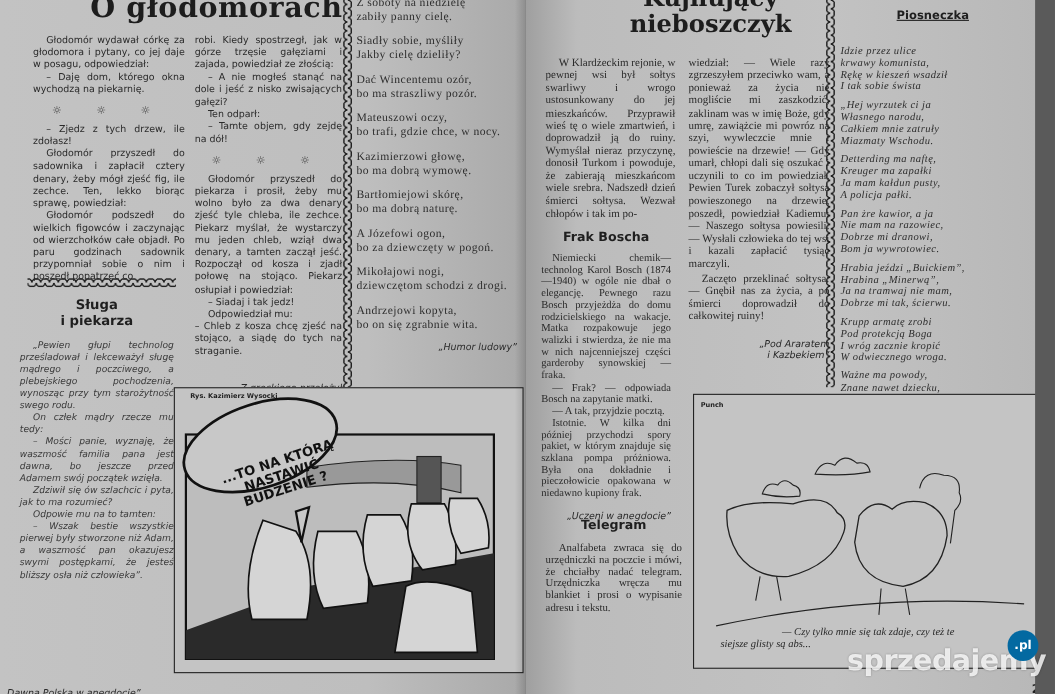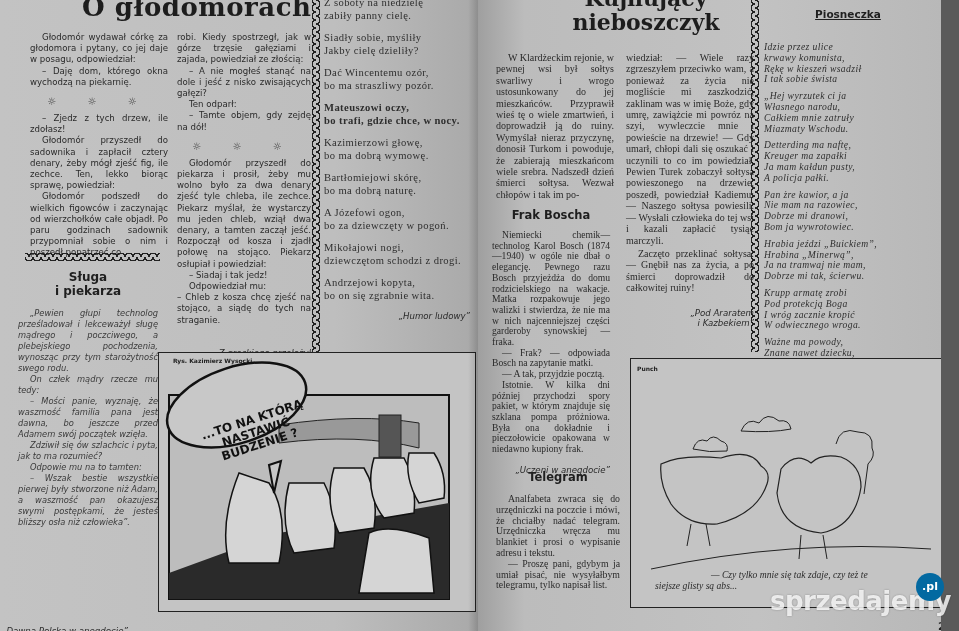--- a/index.html
+++ b/index.html
@@ -79,21 +79,21 @@
   </div>
   <div class="abs source" style="left:2px;top:626px;width:140px;text-align:left;">„Dawna Polska w anegdocie”</div>
 
   <div class="abs" style="left:324px;top:-4px;width:150px;">
     <div class="poem" style="margin-bottom:9px;">Z soboty na niedzielę
 zabiły panny cielę.</div>
     <div class="poem" style="margin-bottom:9px;">Siadły sobie, myśliły
 Jakby cielę dzieliły?</div>
     <div class="poem" style="margin-bottom:9px;">Dać Wincentemu ozór,
 bo ma straszliwy pozór.</div>
-    <div class="poem" style="margin-bottom:9px;font-weight:bold;">Mateuszowi oczy,
+    <div class="poem" style="margin-bottom:9px;">Mateuszowi oczy,
 bo trafi, gdzie chce, w nocy.</div>
     <div class="poem" style="margin-bottom:9px;">Kazimierzowi głowę,
 bo ma dobrą wymowę.</div>
     <div class="poem" style="margin-bottom:9px;">Bartłomiejowi skórę,
 bo ma dobrą naturę.</div>
     <div class="poem" style="margin-bottom:9px;">A Józefowi ogon,
 bo za dziewczęty w pogoń.</div>
     <div class="poem" style="margin-bottom:9px;">Mikołajowi nogi,
 dziewczętom schodzi z drogi.</div>
     <div class="poem" style="margin-bottom:9px;">Andrzejowi kopyta,
@@ -148,21 +148,20 @@
     <div class="serif-text" style="font-size:9.6px;line-height:10.7px;text-indent:10px;">Niemiecki chemik—technolog Karol Bosch (1874—1940) w ogóle nie dbał o elegancję. Pewnego razu Bosch przyjeżdża do domu rodzicielskiego na wakacje. Matka rozpakowuje jego walizki i stwierdza, że nie ma w nich najcenniejszej części garderoby synowskiej — fraka.</div>
     <div class="serif-text" style="font-size:9.6px;line-height:10.7px;text-indent:10px;">— Frak? — odpowiada Bosch na zapytanie matki.</div>
     <div class="serif-text" style="font-size:9.6px;line-height:10.7px;text-indent:10px;">— A tak, przyjdzie pocztą.</div>
     <div class="serif-text" style="font-size:9.6px;line-height:10.7px;text-indent:10px;">Istotnie. W kilka dni później przychodzi spory pakiet, w którym znajduje się szklana pompa próżniowa. Była ona dokładnie i pieczołowicie opakowana w niedawno kupiony frak.</div>
     <div class="source" style="margin-top:10px;">„Uczeni w anegdocie”</div>
   </div>
 
   <div class="abs" style="left:18px;top:470px;width:124px;">
     <div class="h-sans" style="font-size:11.5px;margin-bottom:10px;">Telegram</div>
     <div class="serif-text" style="font-size:9.8px;line-height:10.8px;text-indent:12px;">Analfabeta zwraca się do urzędniczki na poczcie i mówi, że chciałby nadać telegram. Urzędniczka wręcza mu blankiet i prosi o wypisanie adresu i tekstu.</div>
-    <div class="serif-text" style="font-size:9.8px;line-height:10.8px;text-indent:12px;">— Proszę pani, gdybym ja umiał pisać, nie wysyłałbym telegramu, tylko napisał list.</div>
   </div>
 
   <div class="abs vwavy" style="left:273px;top:0;height:352px;"></div>
 
   <div class="abs" style="left:286px;top:8px;width:168px;">
     <div class="h-sans" style="font-size:10.5px;margin-bottom:22px;text-decoration:underline;">Piosneczka</div>
     <div class="poem ital" style="font-size:9.6px;line-height:10.8px;margin-bottom:6px;">Idzie przez ulice
 krwawy komunista,
 Rękę w kieszeń wsadził
 I tak sobie śwista</div>

